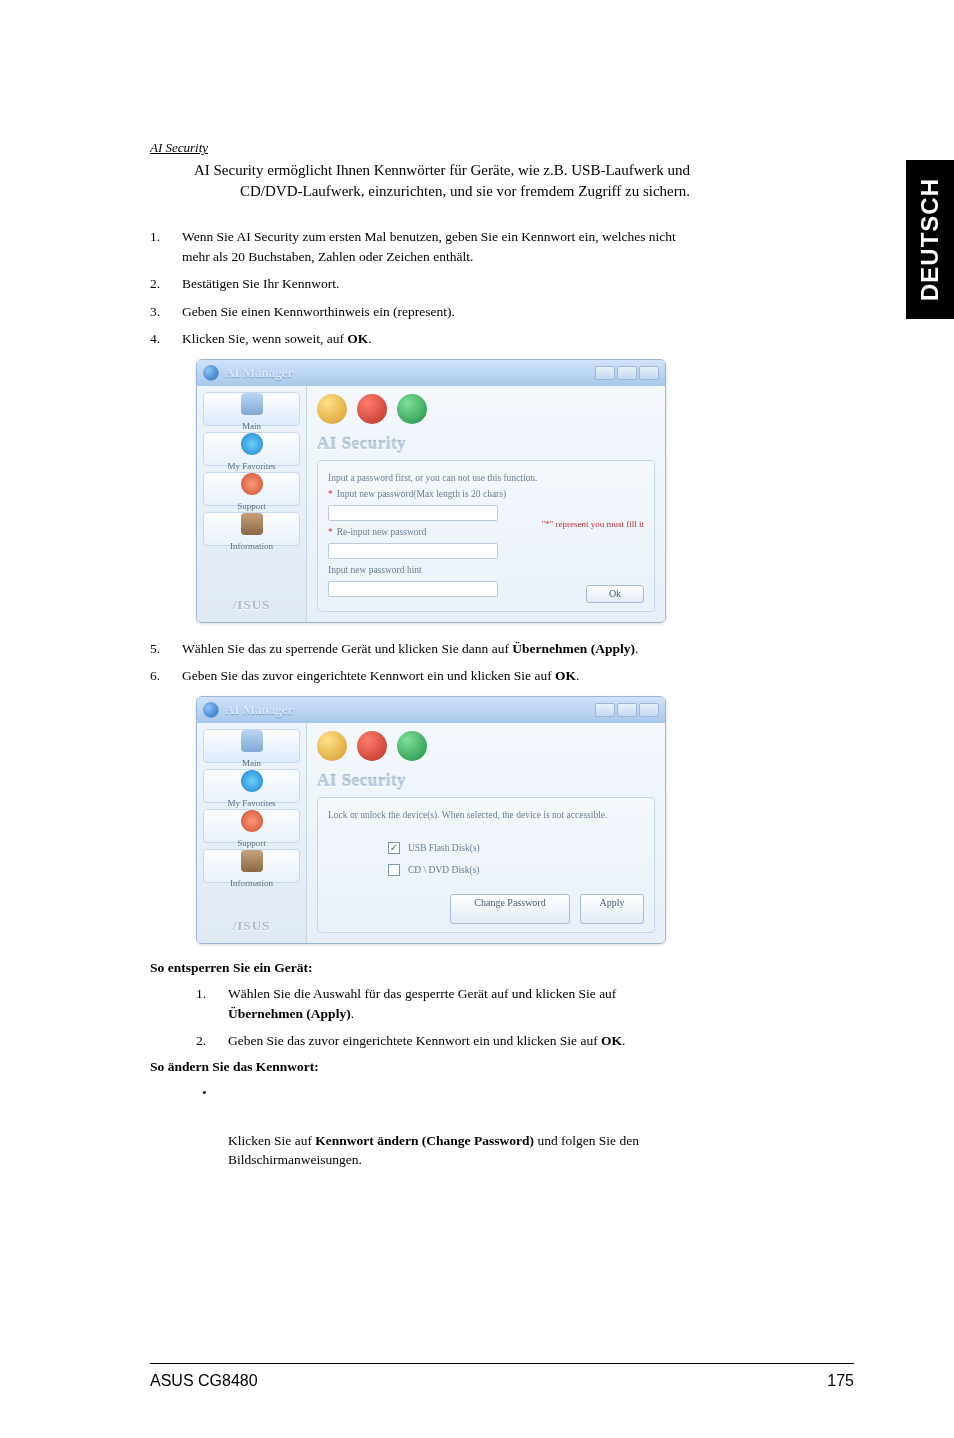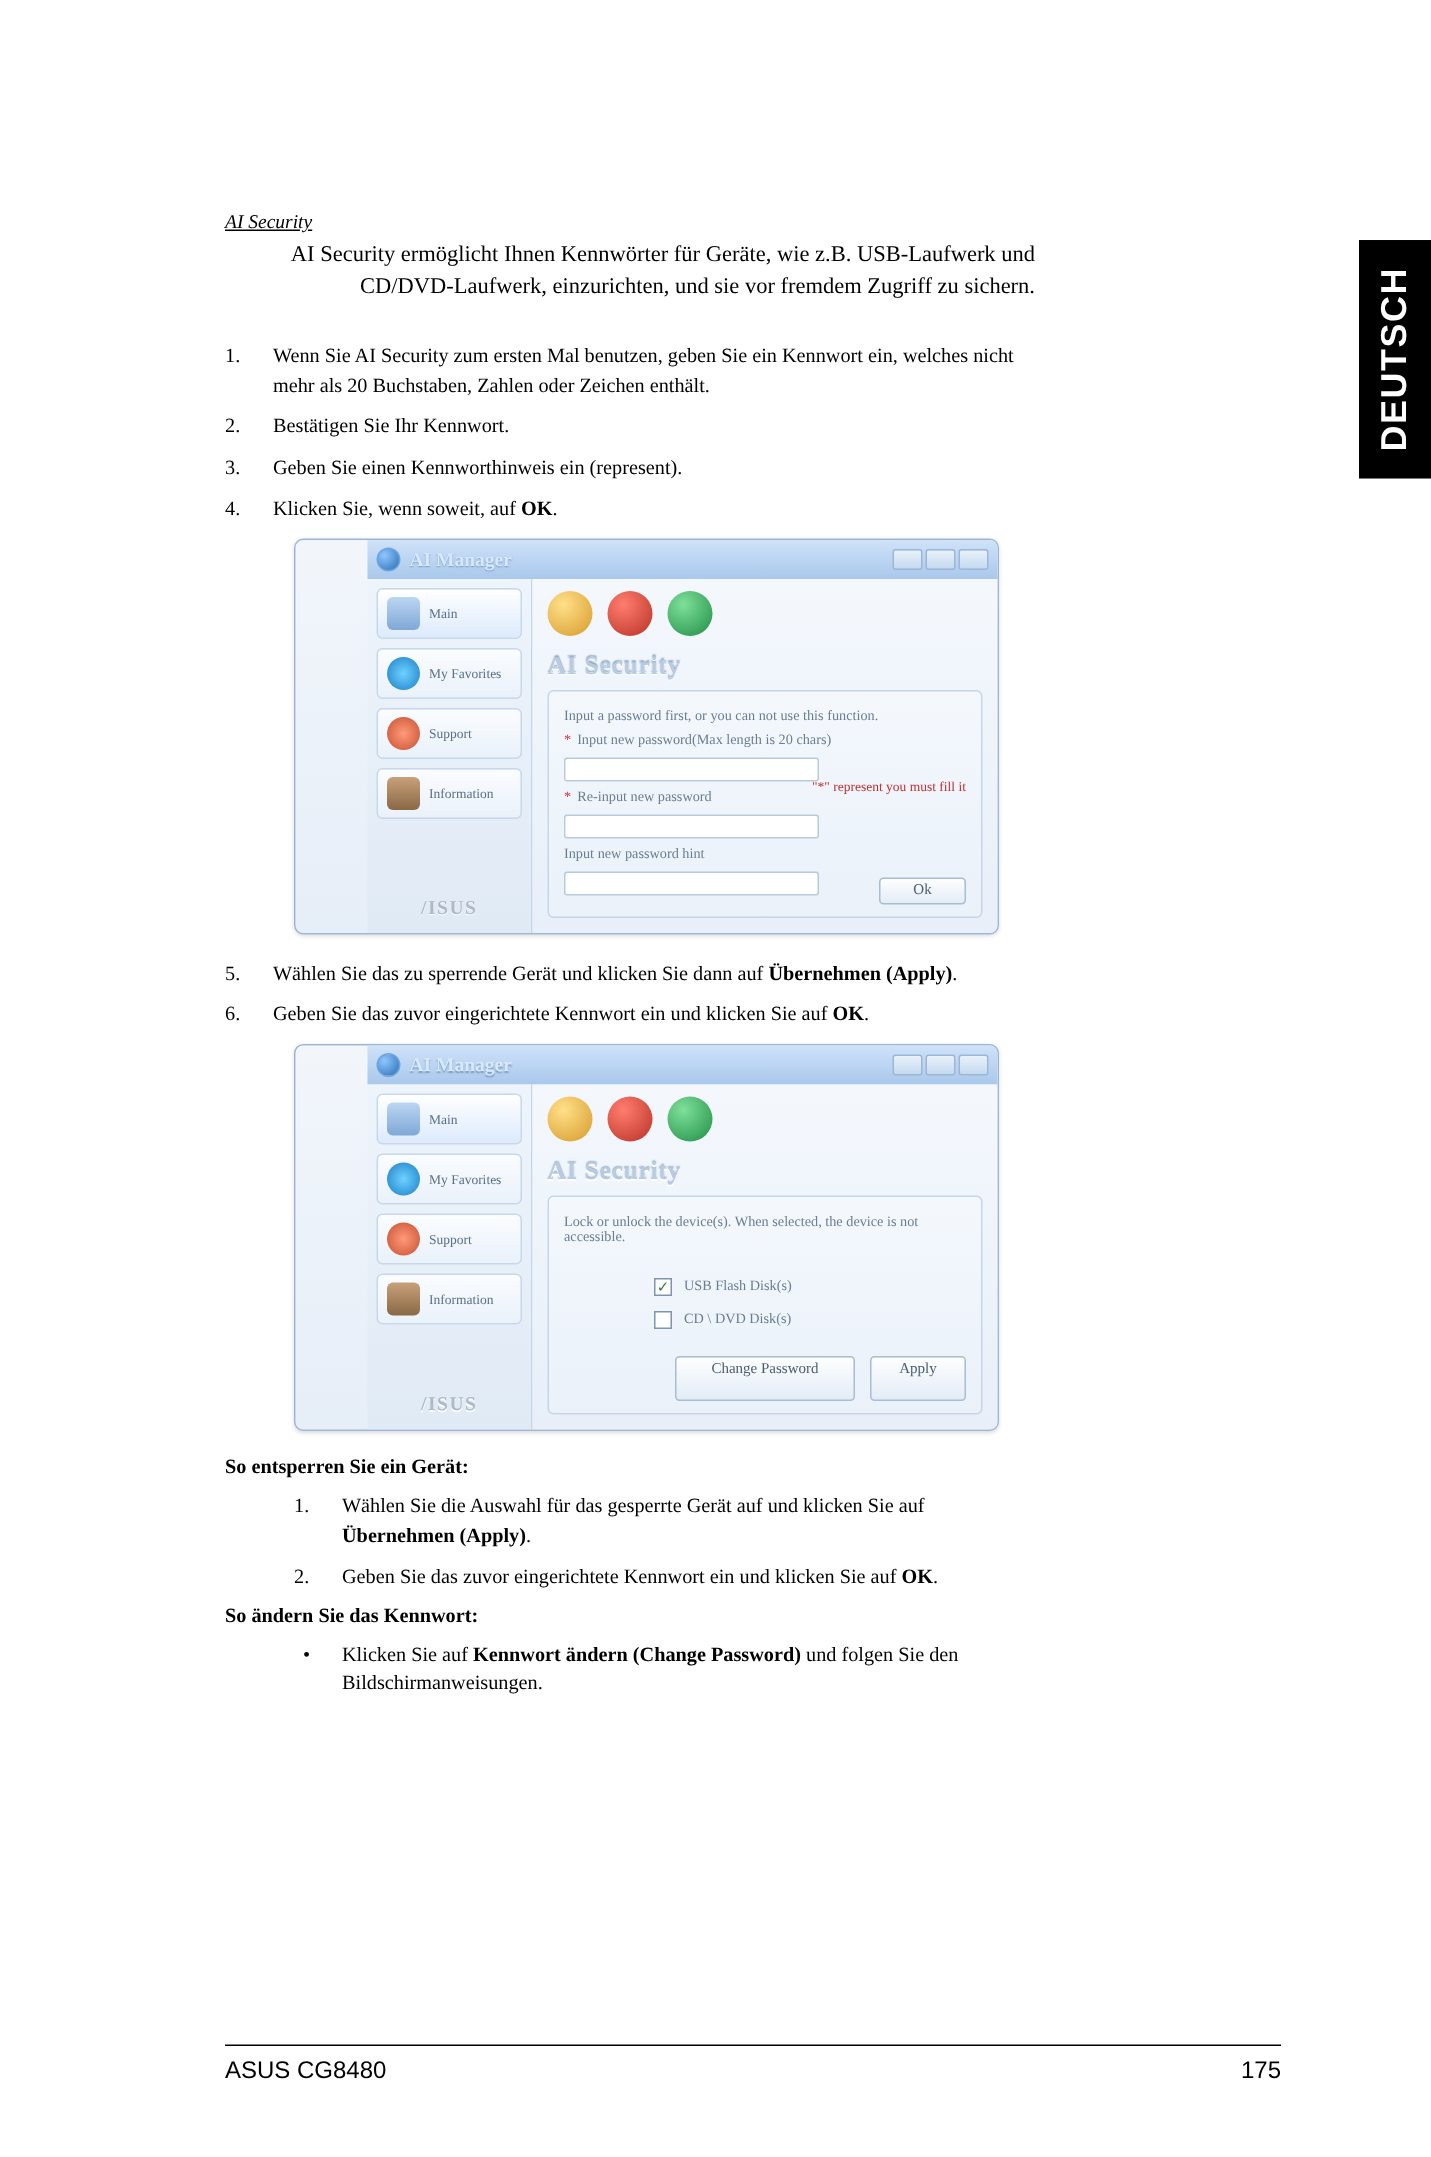--- a/index.html
+++ b/index.html
@@ -68,36 +68,35 @@
   .bullet-list > li {
     display: flex;
     margin-bottom: 8px;
   }
   .bullet-list > li .bull {
     width: 32px;
     flex-shrink: 0;
     text-align: left;
     padding-left: 6px;
   }
-  .bullet-list > li .txt { flex: 1; }
+  .bullet-list > li .txt { flex: 1; margin-top: 48px; }
   .strong { font-weight: bold; }
 
   
   .shot-wrap {
     margin: 10px 0 16px 46px;
   }
   .app-window {
     width: 470px;
     border: 1px solid #9db6d6;
     border-radius: 6px;
     overflow: hidden;
     background: linear-gradient(#f2f6fb, #e6eef8);
     box-shadow: 0 1px 3px rgba(0,0,0,0.15);
     font-size: 10px;
-    padding-left: 48px;
   }
   .titlebar {
     height: 26px;
     background: linear-gradient(#cfe2f8, #a9c8ec);
     display: flex;
     align-items: center;
     padding: 0 6px;
     justify-content: space-between;
   }
   .titlebar-left {
@@ -144,20 +143,21 @@
     height: 34px;
     border: 1px solid #c8d8ec;
     border-radius: 4px;
     background: linear-gradient(#fbfdff, #e9f1fa);
     display: flex;
     align-items: center;
     gap: 6px;
     padding: 0 6px;
     color: #5a6f88;
     font-size: 9px;
+    flex-direction: column;
   }
   .navitem.active {
     background: linear-gradient(#fff, #dceafd);
   }
   .navicon {
     width: 22px;
     height: 22px;
     border-radius: 4px;
     flex-shrink: 0;
   }

